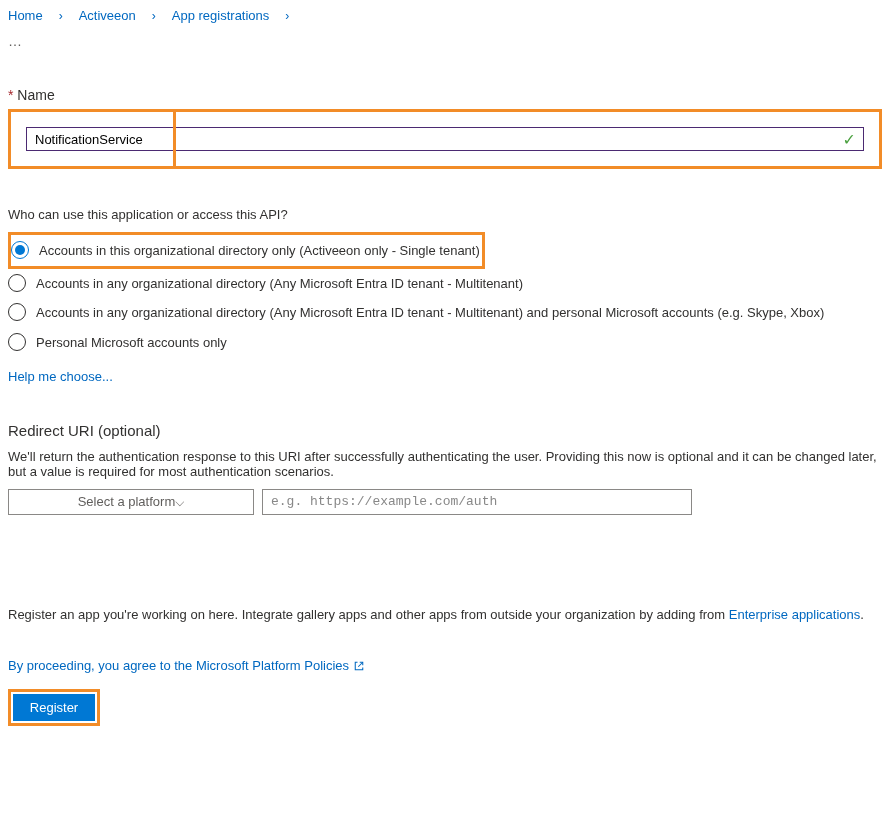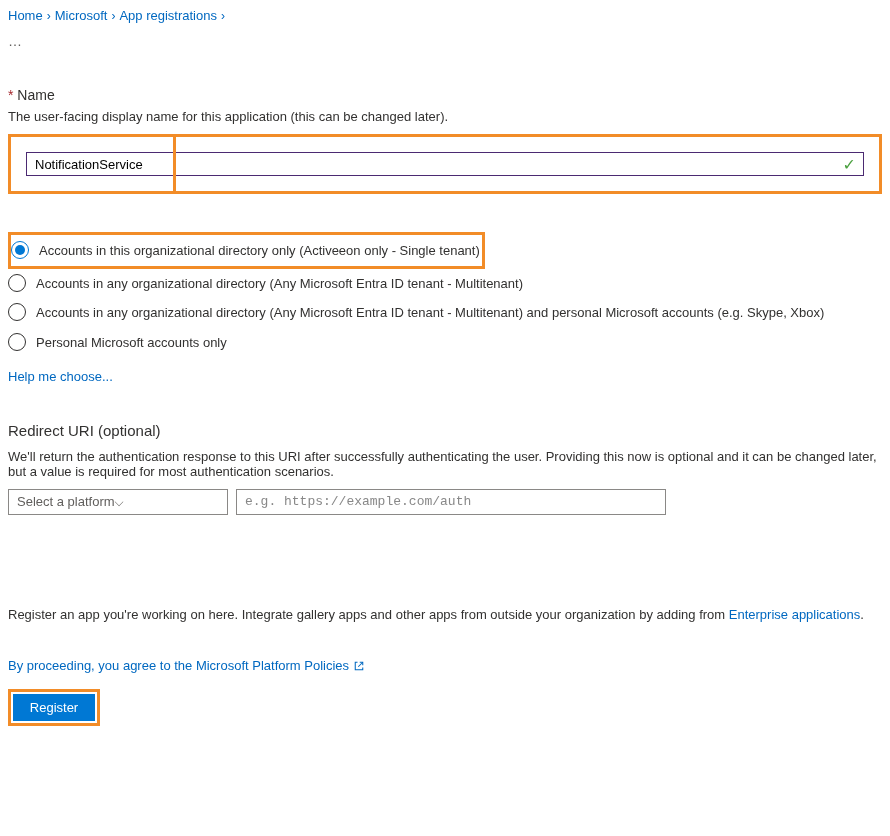--- a/index.html
+++ b/index.html
@@ -6,21 +6,21 @@
     body {
       font-family: "Segoe UI", -apple-system, sans-serif;
       font-size: 13px;
       color: #323130;
       padding: 8px;
       width: 890px;
     }
     .breadcrumb {
       display: flex;
       align-items: center;
-      gap: 4px;
+      gap: 16px;
       font-size: 13px;
       margin-bottom: 10px;
     }
     .breadcrumb a { color: #0068c0; text-decoration: none; cursor: pointer; }
     .breadcrumb .sep { color: #0068c0; font-size: 12px; }
     .page-title-row { display: flex; align-items: center; gap: 10px; }
     .page-title { font-size: 24px; font-weight: 600; color: #302e2d; margin-bottom: 6px; }
     .ellipsis { color: #605e5c; font-size: 14px; letter-spacing: 1px; cursor: pointer;}
     
     .section { margin-top: 38px; }
@@ -94,24 +94,24 @@
     .highlight-radio {
       border: 3px solid #f28c28;
       display: inline-flex;
       padding: 1px 2px 1px 0;
     }
 
     .help-link { color: #0068c0; font-size: 13px; text-decoration: none; display: inline-block; margin-top: 12px; cursor:pointer;}
 
     .redirect-row { display: flex; gap: 8px; margin-top: 6px;}
     .platform-select {
-      width: 220px; height: 26px;
+      width: 246px; height: 26px;
       border: 1px solid #8a8886;
       background: #fff;
-      display: flex; align-items: center; justify-content: flex-start;
+      display: flex; align-items: center; justify-content: center;
       padding: 0 8px;
       font-size: 13px; color: #605e5c;
       cursor: pointer;
     }
     .chevron { font-size: 12px; color: #605e5c; }
     .redirect-input {
       width: 430px; height: 26px;
       border: 1px solid #8a8886;
       padding: 0 8px;
       font-size: 13px;
@@ -145,49 +145,49 @@
   </style>
 </head>
 <body>
 
 
 
 
 <nav class="breadcrumb">
   <a>Home</a>
   <span class="sep">›</span>
-  <a>Microsoft</a>
+  <a>Activeeon</a>
   <span class="sep">›</span>
   <a>App registrations</a>
   <span class="sep">›</span>
 </nav>
 
 
 <div class="page-title-row">
   <span class="ellipsis">…</span>
 </div>
 
 
 <div class="section">
   <div class="section-label">
     <span class="req">*</span>
     <span>Name</span>
   </div>
-  <div class="field-desc">The user-facing display name for this application (this can be changed later).</div>
   <div class="highlight-name">
     <div class="name-input-wrap">
       <input class="name-input" type="text" value="NotificationService" style="">
       <span class="check-icon">✓</span>
     </div>
     <div class="highlight-name-label"></div>
   </div>
 </div>
 
 
 <div class="section">
+  <div class="field-desc">Who can use this application or access this API?</div>
   <div class="radio-group">
     
     <div class="highlight-radio">
       <label class="radio-row">
         <span class="radio-circle selected">
             <span class="radio-dot"></span>
           </span>
         <span class="radio-label">Accounts in this organizational directory only (Activeeon only - Single tenant)</span>
       </label>
     </div>

